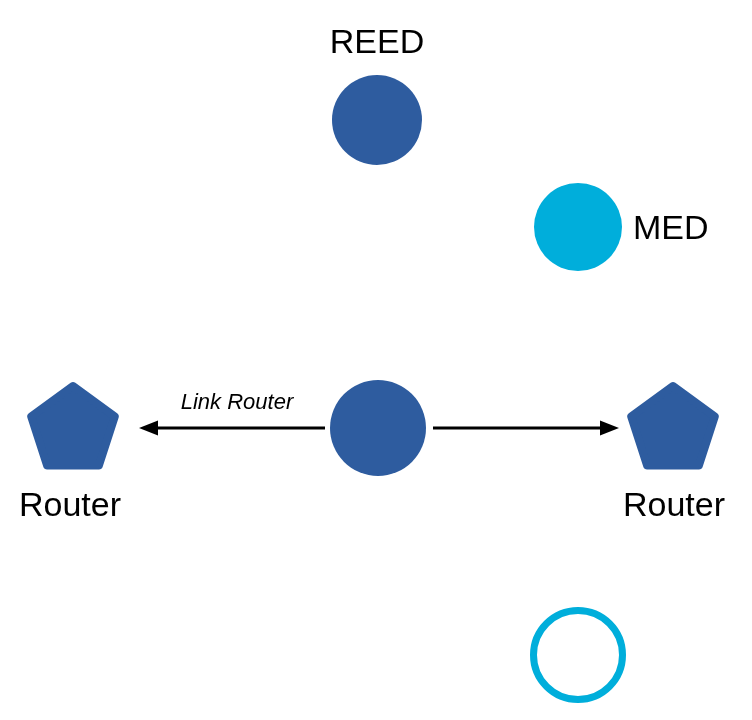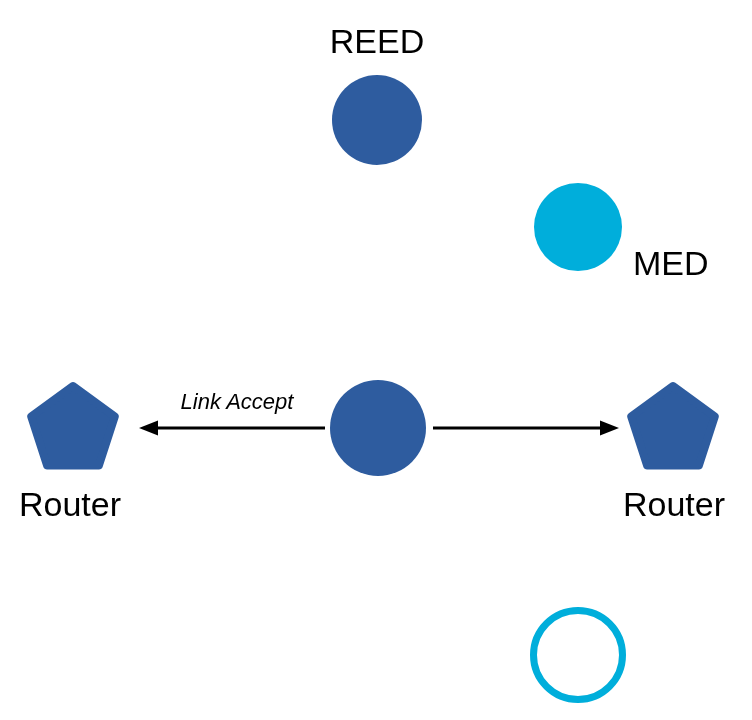--- a/index.html
+++ b/index.html
@@ -51,41 +51,41 @@
 </style>
 </head>
 <body>
 
 <div class="canvas">
 
   <div class="lbl centered" style="left:277px; top:21px; width:200px;">REED</div>
   <div class="circle fill-blue" style="left:332px; top:75px; width:90px; height:90px;"></div>
 
   <div class="circle fill-cyan" style="left:534px; top:183px; width:88px; height:88px;"></div>
-  <div class="lbl" style="left:633px; top:207px;margin-top:36px;">MED</div>
+  <div class="lbl" style="left:633px; top:207px;">MED</div>
 
   <div class="circle fill-blue" style="left:330px; top:380px; width:96px; height:96px;"></div>
 
   <svg class="overlay" viewBox="0 0 752 720">
 
     <g>
       <line x1="325" y1="428" x2="155" y2="428" stroke="#000000" stroke-width="3"></line>
       <polygon points="139,428 158,420.5 158,435.5" fill="#000000"></polygon>
     </g>
 
     <g>
       <line x1="433" y1="428" x2="603" y2="428" stroke="#000000" stroke-width="3"></line>
       <polygon points="619,428 600,420.5 600,435.5" fill="#000000"></polygon>
     </g>
 
     <polygon points="73,386 114.8,416.4 98.9,465.6 47.1,465.6 31.2,416.4" stroke-width="8" stroke-linejoin="round" stroke="#2E5C9F" fill="#2E5C9F"></polygon>
 
     <polygon points="673,386 714.8,416.4 698.9,465.6 647.1,465.6 631.2,416.4" stroke-width="8" stroke-linejoin="round" stroke="#2E5C9F" fill="#2E5C9F"></polygon>
   </svg>
 
-  <div class="edge-label" style="left:137px; top:389px; width:200px;">Link Accept</div>
+  <div class="edge-label" style="left:137px; top:389px; width:200px;">Link Router</div>
 
   <div class="lbl centered" style="left:-30px; top:484px; width:200px;">Router</div>
   <div class="lbl centered" style="left:574px; top:484px; width:200px;">Router</div>
 
   <div class="ring" style="left:530px; top:607px;"></div>
 
 </div>
 
 </body></html>

